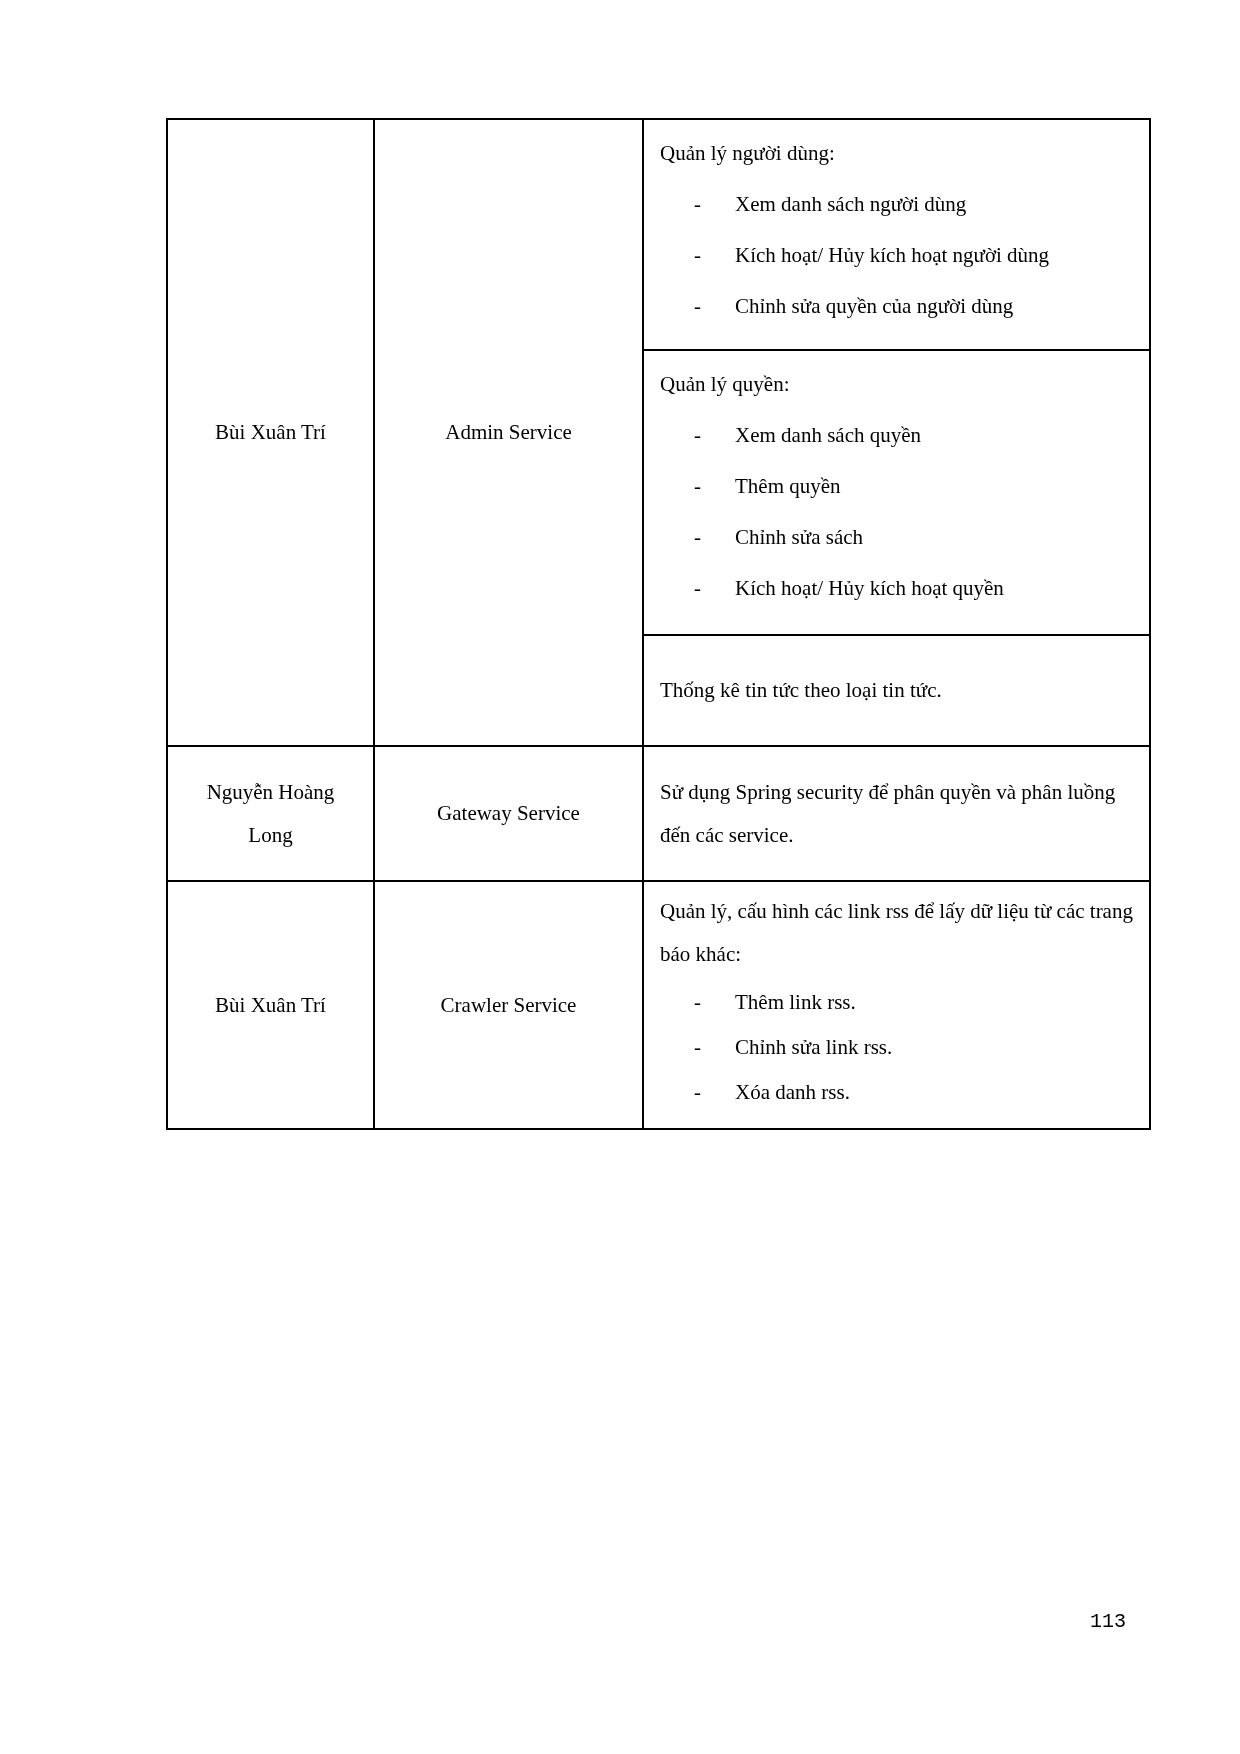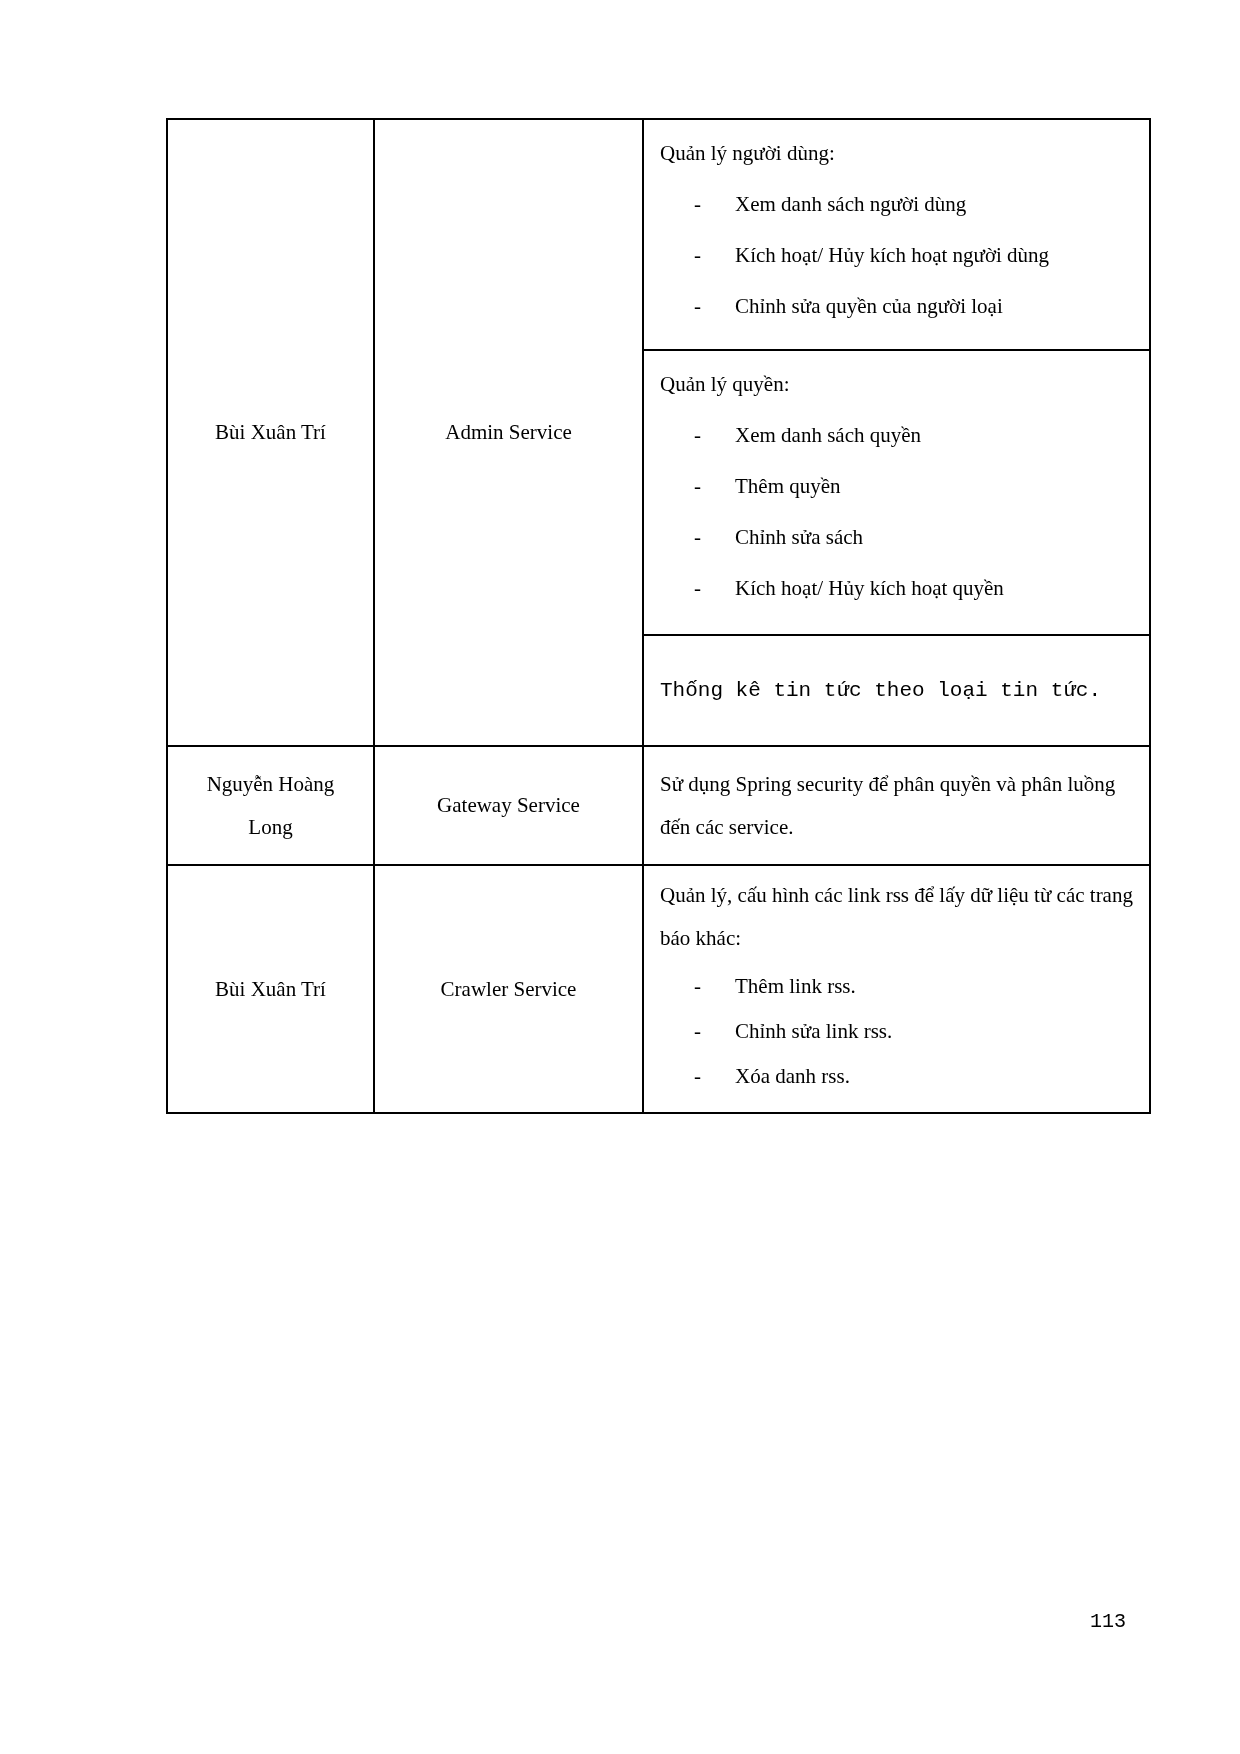--- a/index.html
+++ b/index.html
@@ -34,21 +34,21 @@
       <div class="item" style="margin-top:8px;">
             <span class="dash">-</span>
             <span>Xem danh sách người dùng</span>
           </div>
       <div class="item" style="margin-top:8px;">
             <span class="dash">-</span>
             <span>Kích hoạt/ Hủy kích hoạt người dùng</span>
           </div>
       <div class="item" style="margin-top:8px;">
             <span class="dash">-</span>
-            <span>Chỉnh sửa quyền của người loại</span>
+            <span>Chỉnh sửa quyền của người dùng</span>
           </div>
     </td>
   </tr>
   <tr style="height:285px;">
     <td class="c3" style="vertical-align:top;">
       <div class="heading">Quản lý quyền:</div>
       <div class="item" style="margin-top:8px;">
             <span class="dash">-</span>
             <span>Xem danh sách quyền</span>
           </div>
@@ -59,27 +59,27 @@
       <div class="item" style="margin-top:8px;">
             <span class="dash">-</span>
             <span>Chỉnh sửa sách</span>
           </div>
       <div class="item" style="margin-top:8px;">
             <span class="dash">-</span>
             <span>Kích hoạt/ Hủy kích hoạt quyền</span>
           </div>
     </td>
   </tr>
-  <tr style="height:111px;font-family:Liberation Mono, monospace;">
+  <tr style="height:111px;">
     <td class="c3">
       <div class="cell-text">Thống kê tin tức theo loại tin tức.</div>
     </td>
   </tr>
 
-  <tr style="height:119px;">
+  <tr style="height:135px;">
     <td class="c1">
       <div style="line-height:43px; padding:0 30px;">Nguyễn Hoàng Long</div>
     </td>
     <td class="c2">
       <span class="cell-text">Gateway Service</span>
     </td>
     <td class="c3">
       <div style="line-height:43px;">Sử dụng Spring security để phân quyền và phân luồng đến các service.</div>
     </td>
   </tr>

